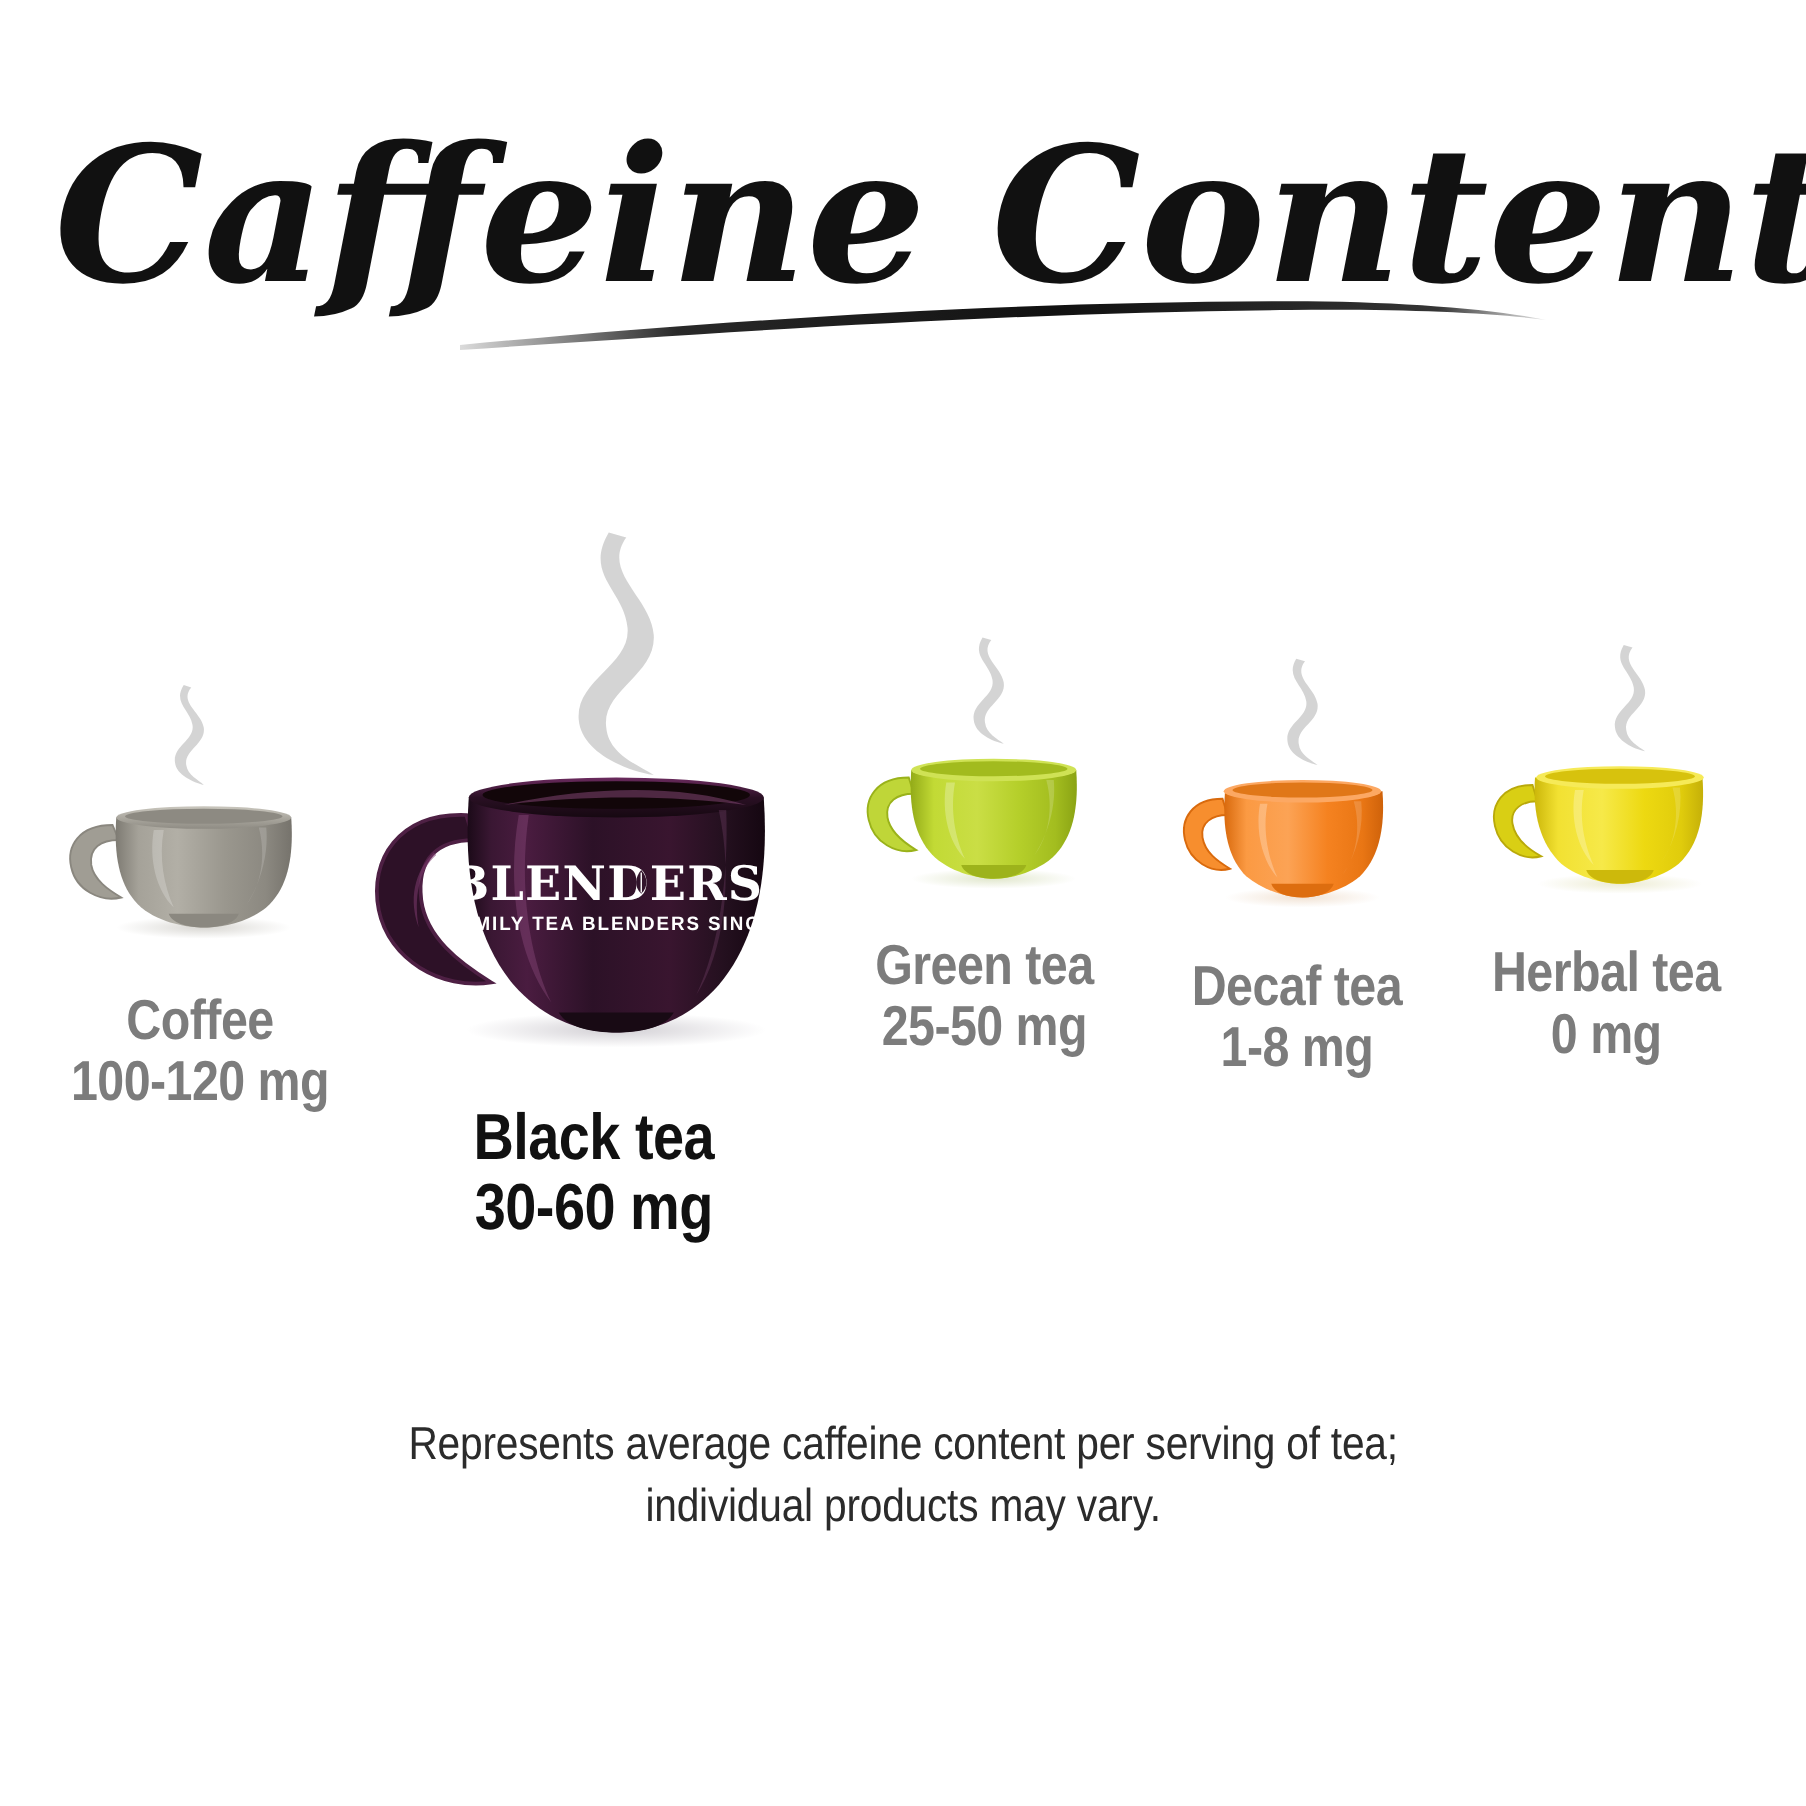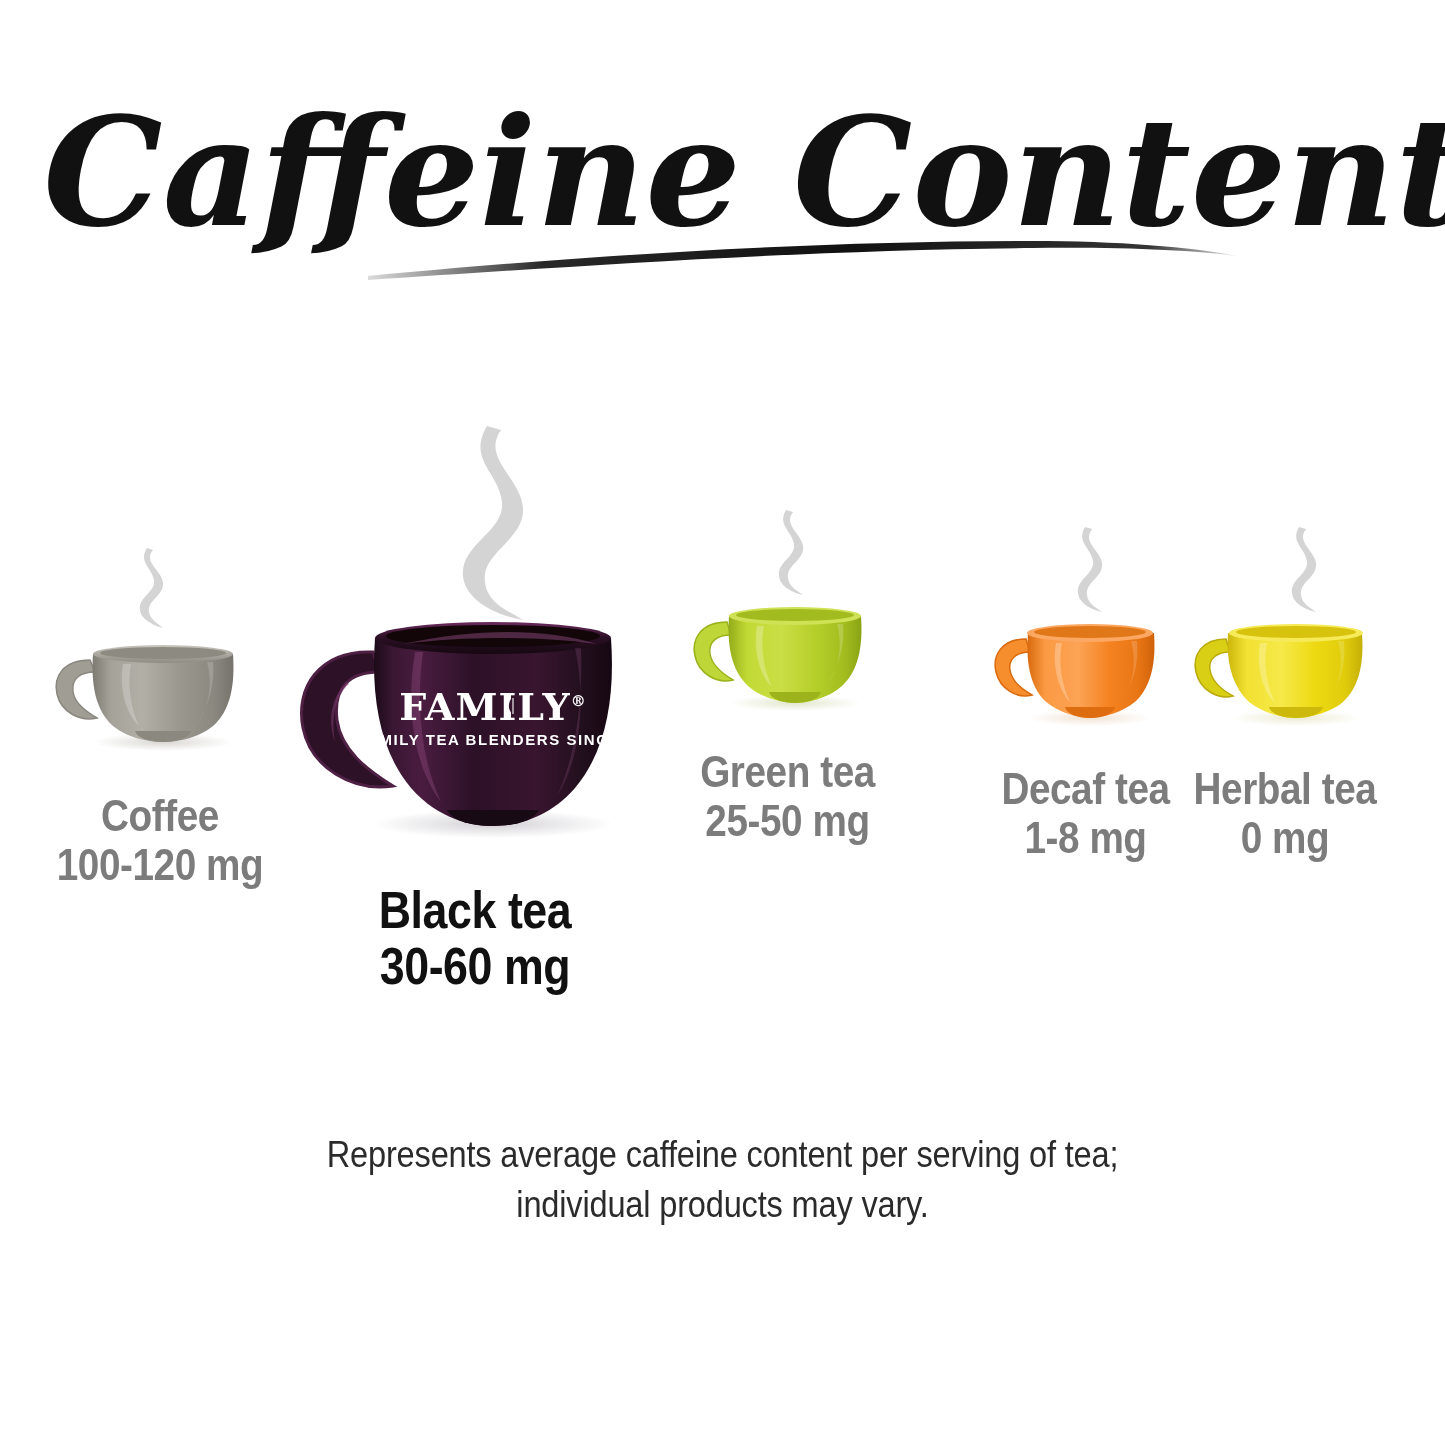--- a/index.html
+++ b/index.html
@@ -204,21 +204,21 @@
         <ellipse cx="218" cy="218" rx="118" ry="16" fill="url(#gBlackRim)"></ellipse>
         <ellipse cx="218" cy="216" rx="107" ry="11" fill="#120609"></ellipse>
 
         <path d="M140,232 C130,290 140,348 166,382 C148,344 140,288 148,232 Z" fill="#a45e95" opacity="0.30"></path>
         <path d="M300,228 C312,284 304,342 282,376 C300,338 308,282 306,228 Z" fill="#a45e95" opacity="0.22"></path>
         <path d="M128,224 C200,208 270,208 322,224 C262,216 190,216 128,224 Z" fill="#8a4a7c" opacity="0.5"></path>
       </svg>
 
       <div class="brandmark" style="left:78px;top:268px;width:280px;">
         <div class="brand-word">
-          <span>FAMILY</span><span class="brand-reg">®</span>
+          <span>BLENDERS</span><span class="brand-reg">®</span>
           
           <svg width="20" height="22" viewBox="0 0 20 22" style="position:absolute;left:150px;top:7px;">
             <path d="M10,1 C15,7 16,14 10,20 C4,14 5,7 10,1 Z" fill="#32142c"></path>
             <path d="M10,3 C10,9 10,15 10,19" stroke="#ffffff" stroke-width="1.1" fill="none"></path>
           </svg>
         </div>
         <div class="brand-sub">FAMILY TEA BLENDERS SINCE 1945</div>
       </div>
     </div>
     <div class="cup-label lab-black" style="margin-top:22px;">
@@ -257,21 +257,21 @@
         <path d="M92,128 C88,152 94,176 107,189 C99,172 95,150 99,128 Z" fill="#ffffff" opacity="0.26"></path>
         <path d="M172,126 C178,148 174,172 162,187 C174,169 180,146 178,126 Z" fill="#ffffff" opacity="0.18"></path>
       </svg>
     </div>
     <div class="cup-label lab-gray">
       <span class="label-name">Green tea</span>
       <span class="label-value">25-50 mg</span>
     </div>
   </div>
 
-  <div class="cup-cell" style="left:968px;top:95px;width:235px;">
+  <div class="cup-cell" style="left:920px;top:95px;width:235px;">
     <div class="cup-art">
       <svg width="235" height="250" viewBox="0 0 235 250">
         <defs>
           <linearGradient id="gOrangeBody" x1="0" y1="0" x2="1" y2="0">
             <stop offset="0" stop-color="#d96a0d"></stop>
             <stop offset="0.14" stop-color="#fb9a43"></stop>
             <stop offset="0.4" stop-color="#fca355"></stop>
             <stop offset="0.65" stop-color="#f58220"></stop>
             <stop offset="0.87" stop-color="#e97614"></stop>
             <stop offset="1" stop-color="#cf620a"></stop>
@@ -294,21 +294,21 @@
         <path d="M88,128 C84,150 90,174 102,187 C94,170 90,148 94,128 Z" fill="#ffffff" opacity="0.26"></path>
         <path d="M163,126 C169,148 165,170 154,185 C166,167 171,146 169,126 Z" fill="#ffffff" opacity="0.16"></path>
       </svg>
     </div>
     <div class="cup-label lab-gray">
       <span class="label-name">Decaf tea</span>
       <span class="label-value">1-8 mg</span>
     </div>
   </div>
 
-  <div class="cup-cell" style="left:1160px;top:95px;width:250px;">
+  <div class="cup-cell" style="left:1160px;top:84px;width:250px;">
     <div class="cup-art">
       <svg width="250" height="250" viewBox="0 0 250 250">
         <defs>
           <linearGradient id="gYellowBody" x1="0" y1="0" x2="1" y2="0">
             <stop offset="0" stop-color="#ccb70a"></stop>
             <stop offset="0.14" stop-color="#f2e132"></stop>
             <stop offset="0.4" stop-color="#f6e949"></stop>
             <stop offset="0.65" stop-color="#edd911"></stop>
             <stop offset="0.87" stop-color="#e0cc0c"></stop>
             <stop offset="1" stop-color="#c5b008"></stop>

